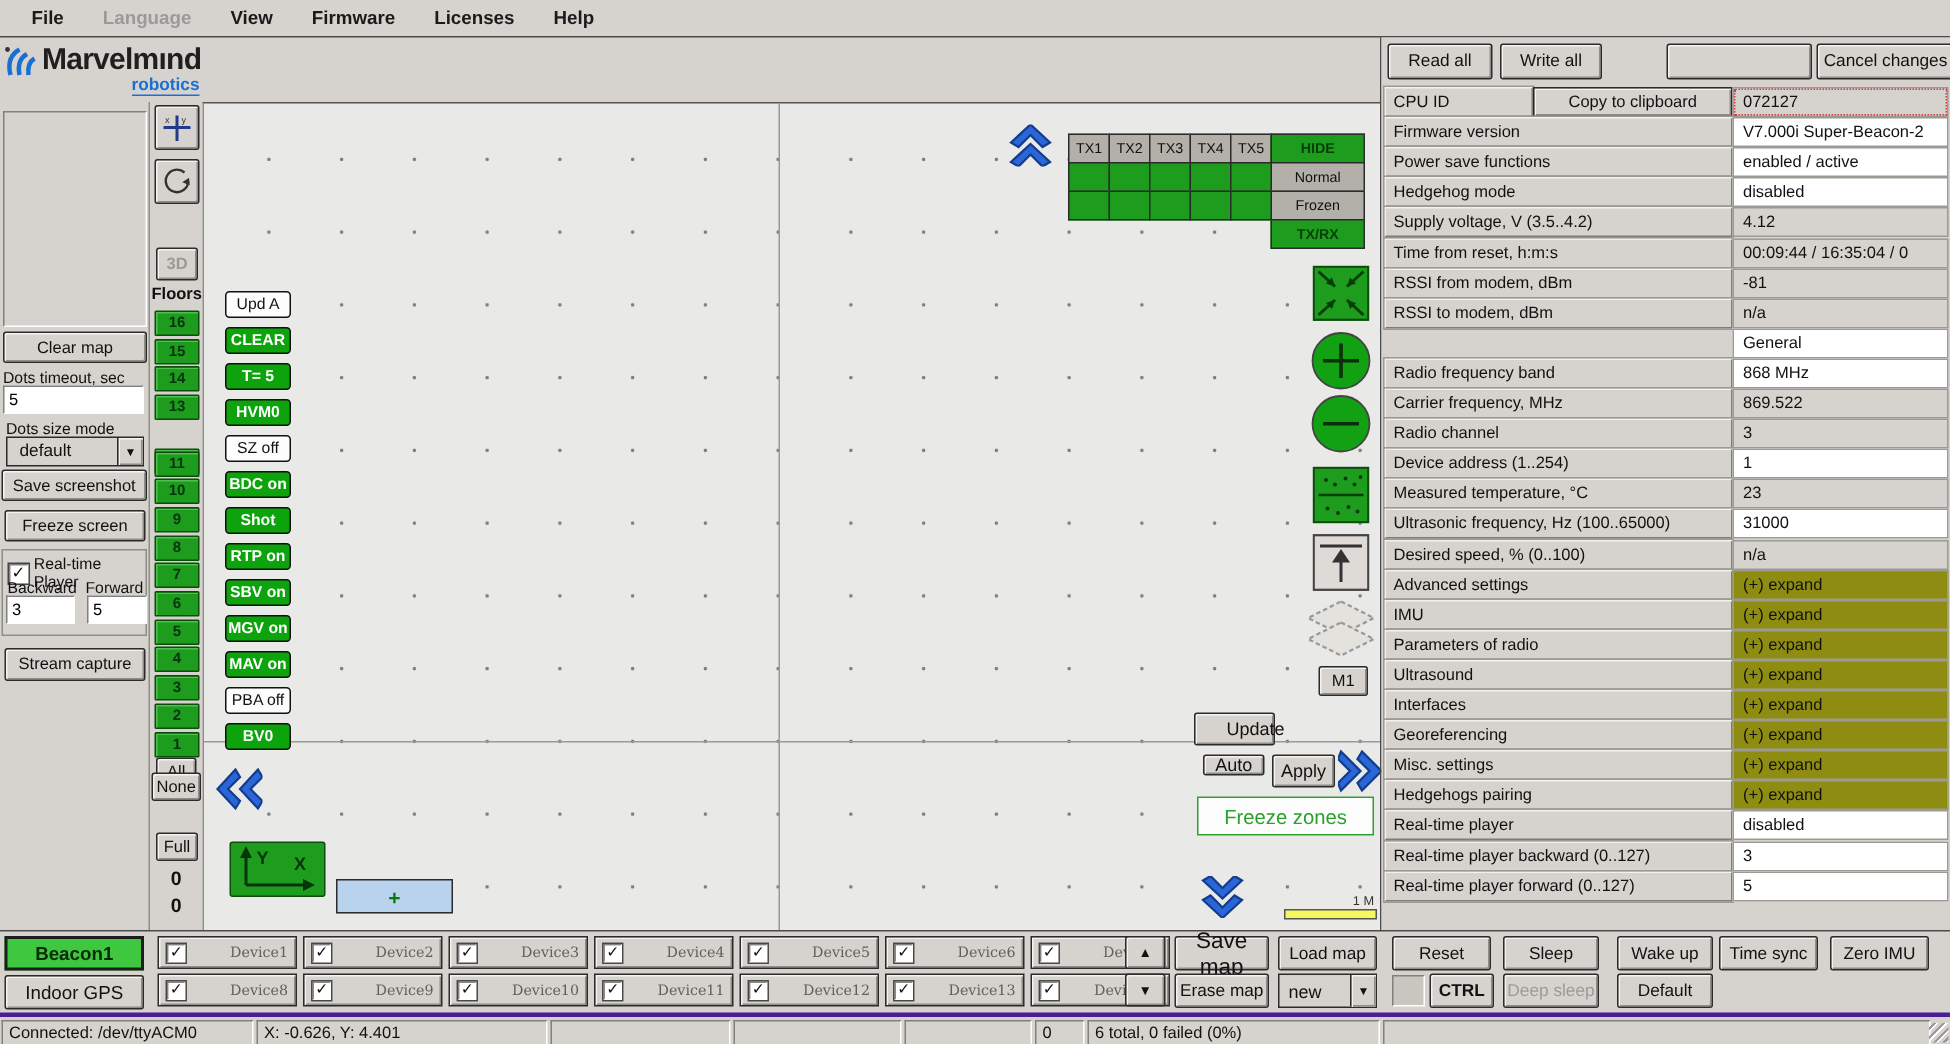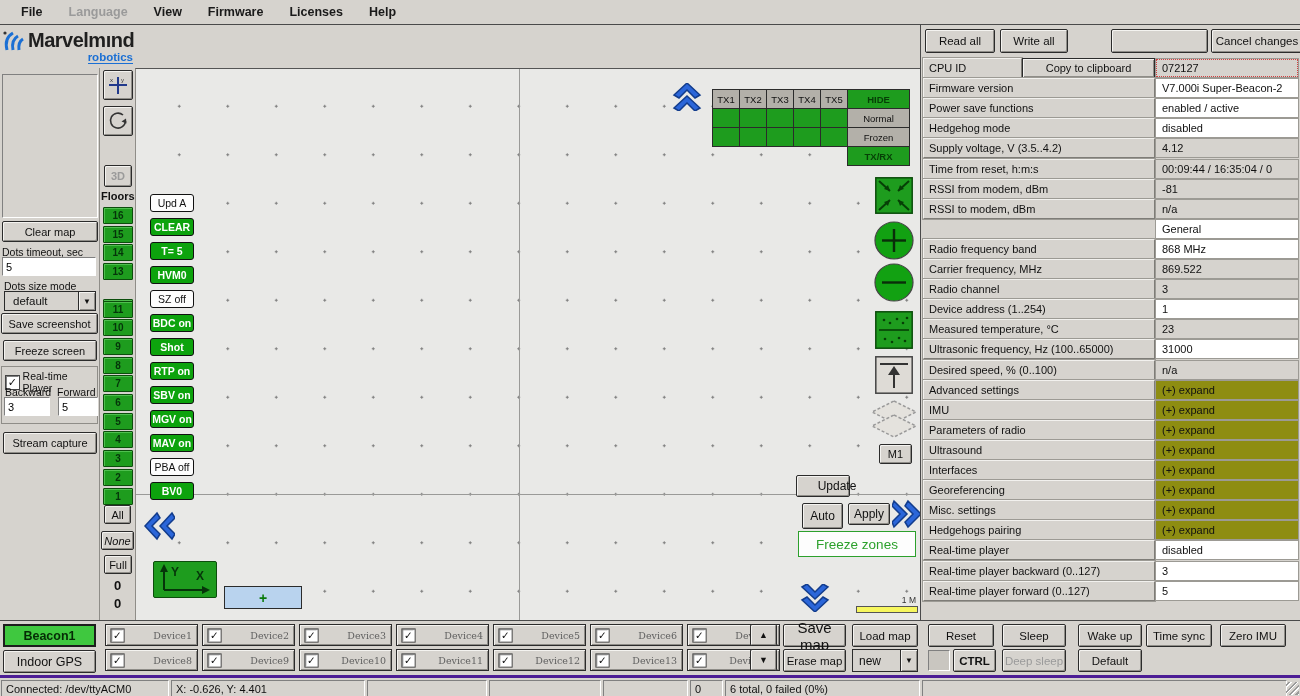--- a/index.html
+++ b/index.html
@@ -42,21 +42,21 @@
   #stream-capture { position:absolute; left:3px; top:432px; width:94px; height:22px; }
 
   
   #col-divider { position:absolute; left:99px; top:68px; width:1px; height:552px; background:#8f8d88; }
   #xy-btn { position:absolute; left:103px; top:70px; width:30px; height:30px; }
   #rotate-btn { position:absolute; left:103px; top:106px; width:30px; height:30px; }
   #btn-3d { position:absolute; left:104px; top:165px; width:28px; height:22px; color:#9a9a9a; font-weight:700; font-size:11px; }
   #floors-label { position:absolute; left:101px; top:190px; font-size:11px; font-weight:700; }
   .floor-btn { position:absolute; left:103px; width:30px; height:17px; background:#1e9c1e; border:1px solid #0c4d0c; box-shadow:inset 1px 1px 0 #4fbf4f; color:#05350a; font-size:10px; font-weight:700; display:flex; align-items:center; justify-content:center; border-radius:1px; }
   #floors-all { position:absolute; left:104px; top:505px; width:27px; height:19px; }
-  #floors-none { position:absolute; left:101px; top:531px; width:33px; height:19px;font-style:italic; }
+  #floors-none { position:absolute; left:101px; top:515px; width:33px; height:19px; }
   #floors-full { position:absolute; left:104px; top:555px; width:28px; height:19px; }
   #counter1 { position:absolute; left:100px; top:578px; width:35px; text-align:center; font-size:13px; font-weight:700; }
   #counter2 { position:absolute; left:100px; top:596px; width:35px; text-align:center; font-size:13px; font-weight:700; }
 
   
   #map { position:absolute; left:135px; top:68px; width:785px; height:552px; background:#e9e9e7;
          border-top:1px solid #555; border-left:1px solid #8f8d88;
          background-image:radial-gradient(circle, #7d7d7d 1px, transparent 1.4px);
          background-size:48.5px 48.5px; background-position:19px 13px; }
   #axis-v { position:absolute; left:383px; top:0; width:1px; height:552px; background:#9a9a98; }
@@ -67,21 +67,21 @@
   .mode-btn.light { background:#fdfdfd; color:#111; font-weight:400; }
 
   #tx-table { position:absolute; left:576px; top:20px; width:198px; height:77px; }
   .tx-cell { position:absolute; border:1px solid #2b2b2b; font-size:9.5px; display:flex; align-items:center; justify-content:center; }
   .tx-gray { background:#b3b0a9; color:#111; }
   .tx-green { background:#1e9c1e; color:#063f06; font-weight:700; }
 
   .icon-btn { position:absolute; cursor:default; }
   #m1-btn { position:absolute; left:743px; top:375px; width:33px; height:20px; font-size:11px; }
   #update-btn { position:absolute; left:660px; top:406px; width:54px; height:22px; font-size:12px; border-width:1.5px;padding-left:28px; }
-  #auto-btn { position:absolute; left:666px; top:434px; width:41px; height:26px; font-size:12px; border-width:1.5px; }
+  #auto-btn { position:absolute; left:666px; top:434px; width:41px; height:14px; font-size:12px; border-width:1.5px; }
   #apply-btn { position:absolute; left:712px; top:434px; width:42px; height:22px; font-size:12px; border-width:1.5px; }
   #freeze-zones { position:absolute; left:662px; top:462px; width:118px; height:26px; background:#fdfdfd; border:1px solid #2ca02c; color:#2ca02c; font-size:13.5px; display:flex; align-items:center; justify-content:center; }
   #axis-widget { position:absolute; left:17px; top:492px; width:64px; height:37px; background:#1e9c1e; border:1px solid #0c4d0c; border-radius:2px; }
   #plus-btn { position:absolute; left:88px; top:517px; width:78px; height:23px; background:#b9d3ee; border:1.5px solid #2b2b2b; color:#0a7a0a; font-size:14px; font-weight:700; display:flex; align-items:center; justify-content:center; }
   #scale { position:absolute; left:710px; top:530px; width:72px; height:16px; }
   #scale .scale-text { position:absolute; right:2px; top:-4px; font-size:8.5px; color:#333; }
   #scale .scale-bar { position:absolute; left:10px; top:7px; width:62px; height:7px; background:#f7f75e; border:1px solid #555; }
 
   
   #right-divider { position:absolute; left:920px; top:25px; width:1px; height:595px; background:#4a4a4a; }

